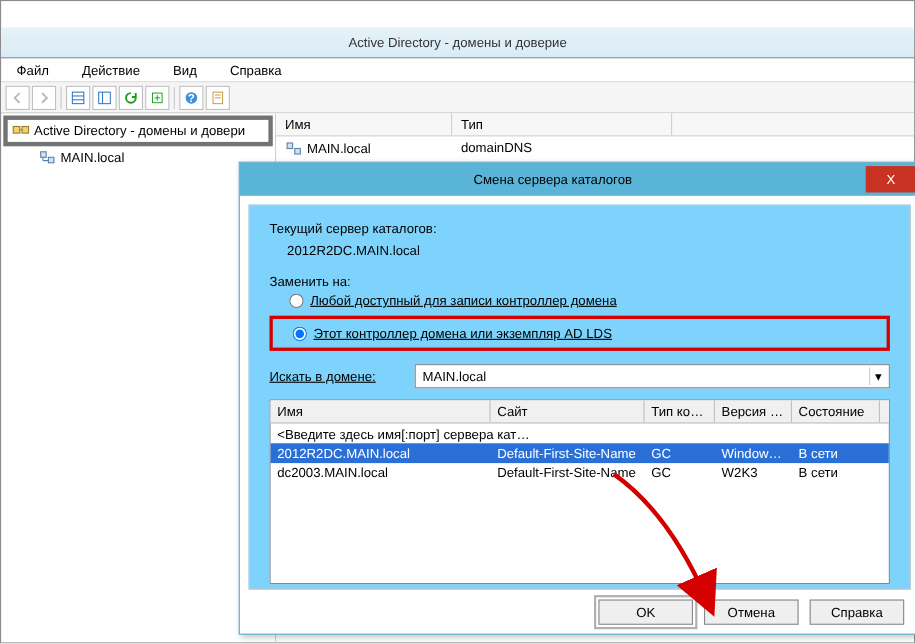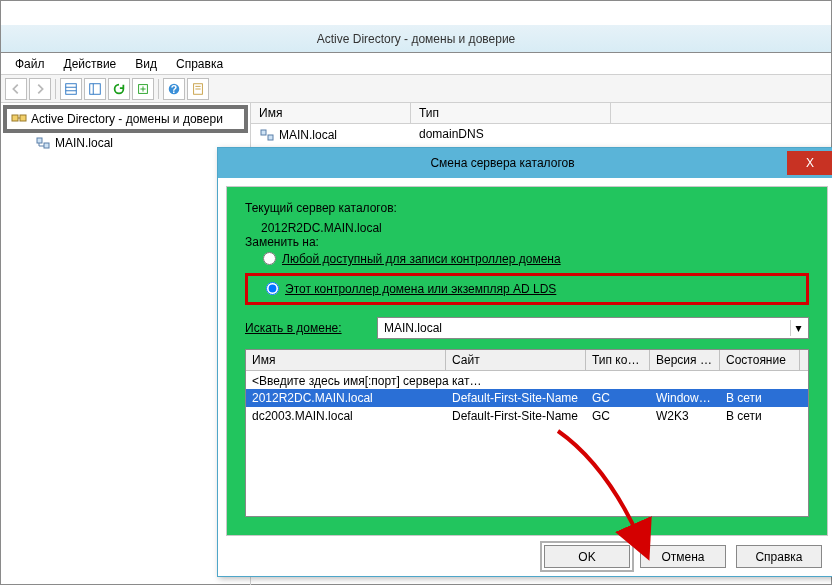--- a/index.html
+++ b/index.html
@@ -1,21 +1,21 @@
 <!DOCTYPE html>
 <html><head>
 <meta charset="utf-8">
 <style>
 * { box-sizing: border-box; font-family: "Segoe UI", Tahoma, sans-serif; font-size: 12px; }
 body { margin: 0; background: #fff; width: 832px; height: 585px; overflow: hidden; position: relative; }
 
 
 .main-window { width: 832px; height: 585px; border: 1px solid #8a8a8a; background: #fff; }
 .main-titlebar { background: linear-gradient(#e6f2f8,#d8ecf5); height: 28px; border-bottom: 1px solid #8a8a8a; display: flex; align-items: center; justify-content: center; color: #333; margin-top: 24px; }
-.main-menubar { height: 22px; display: flex; gap: 3px; align-items: center; padding: 0 6px; border-bottom: 1px solid #d0d0d0; color: #000; }
+.main-menubar { height: 22px; display: flex; gap: 14px; align-items: center; padding: 0 6px; border-bottom: 1px solid #d0d0d0; color: #000; }
 .main-menubar span { padding: 2px 8px; cursor: default; }
 .main-toolbar { height: 28px; display: flex; align-items: center; padding: 0 4px; gap: 2px; border-bottom: 1px solid #d0d0d0; background: #f5f5f5; }
 .tb-btn { width: 22px; height: 22px; border: 1px solid #bfbfbf; background: #fff; display:flex; align-items:center; justify-content:center; cursor:pointer; }
 .tb-sep { width:1px; height:20px; background:#c8c8c8; margin:0 2px; }
 .tb-btn svg { width:14px; height:14px; }
 
 .main-body { display:flex; height: calc(100% - 78px); }
 .tree-pane { width: 250px; border-right: 1px solid #d0d0d0; padding: 2px; }
 .tree-root { border: 4px solid #737373; padding: 2px 4px; display:flex; align-items:center; gap:4px; background:#fff; white-space:nowrap; overflow:hidden; }
 .tree-root .ico { width:16px; height:16px; }
@@ -24,25 +24,25 @@
 .list-header { display:flex; border-bottom:1px solid #d0d0d0; background:#f7f7f7; }
 .list-header div { padding:3px 8px; border-right:1px solid #d0d0d0; }
 .list-row { display:flex; }
 .list-row div { padding:3px 8px; }
 
 
 .dialog { position:absolute; left:217px; top:147px; width:620px; height:430px; border:1px solid #4ea6c9; background:#fff; box-shadow:2px 2px 6px rgba(0,0,0,.25); }
 .dlg-titlebar { height:30px; background:#5ab4d8; display:flex; align-items:center; color:#000; }
 .dlg-title { flex:1; text-align:center; }
 .dlg-close { width:46px; height:24px; background:#c83223; color:#fff; display:flex; align-items:center; justify-content:center; font-size:14px; margin-right:3px; cursor:pointer; }
-.dlg-body { position:absolute; left:8px; top:38px; right:8px; bottom:40px; background:#22c55e; border:1px solid #c8c8c8; padding:14px 18px 10px 18px; }
+.dlg-body { position:absolute; left:8px; top:38px; right:8px; bottom:40px; background:#7dd3fc; border:1px solid #c8c8c8; padding:14px 18px 10px 18px; }
 .dlg-body .lbl { color:#000; }
 .cur-server { padding:6px 0 0 16px; }
-.replace-lbl { }
-.radio-row { display:flex; align-items:flex-start; gap:6px; padding:3px 0 3px 18px; }
+.replace-lbl { margin-top:14px; }
+.radio-row { display:flex; align-items:flex-end; gap:6px; padding:3px 0 3px 18px; }
 .radio-highlight { border:3px solid #d40000; padding:6px 0 6px 18px; margin-top:4px; }
 .radio-highlight .radio-row { padding:0; }
 .underlined { text-decoration: underline; }
 .search-row { display:flex; align-items:center; gap:12px; margin-top:12px; }
 .search-lbl { width:120px; }
 .combo { flex:1; height:22px; border:1px solid #888; background:#fff; display:flex; align-items:center; padding:0 6px; position:relative; }
 .combo .arrow { position:absolute; right:2px; top:2px; width:16px; height:16px; border-left:1px solid #ccc; display:flex; align-items:center; justify-content:center; }
 .grid { margin-top:10px; border:1px solid #888; background:#fff; height:168px; }
 .grid-head { display:flex; background:#f0f0f0; border-bottom:1px solid #c0c0c0; }
 .grid-head div { padding:3px 6px; border-right:1px solid #c0c0c0; white-space:nowrap; overflow:hidden; text-overflow:ellipsis; }

